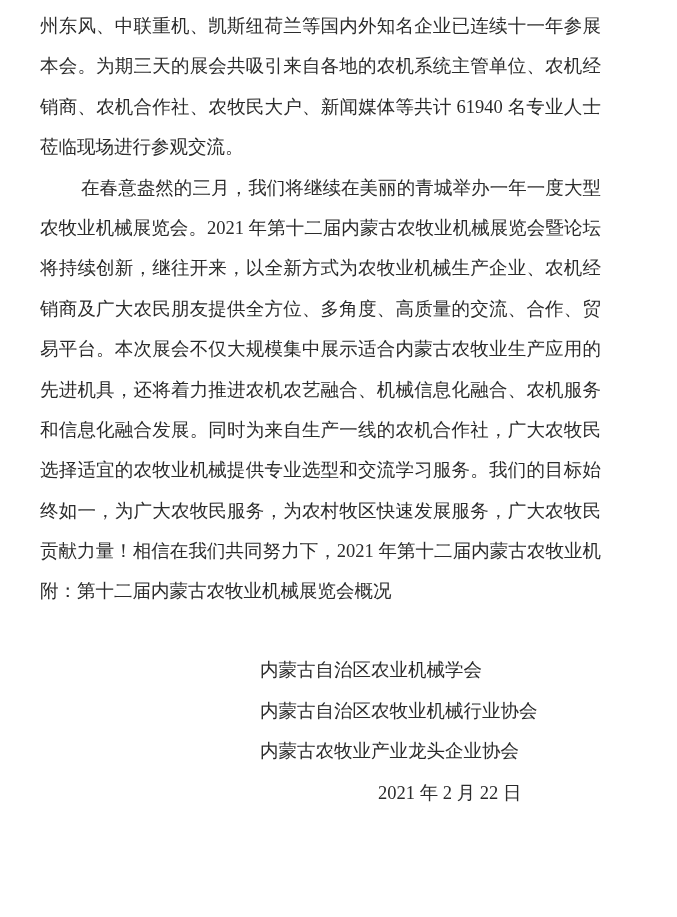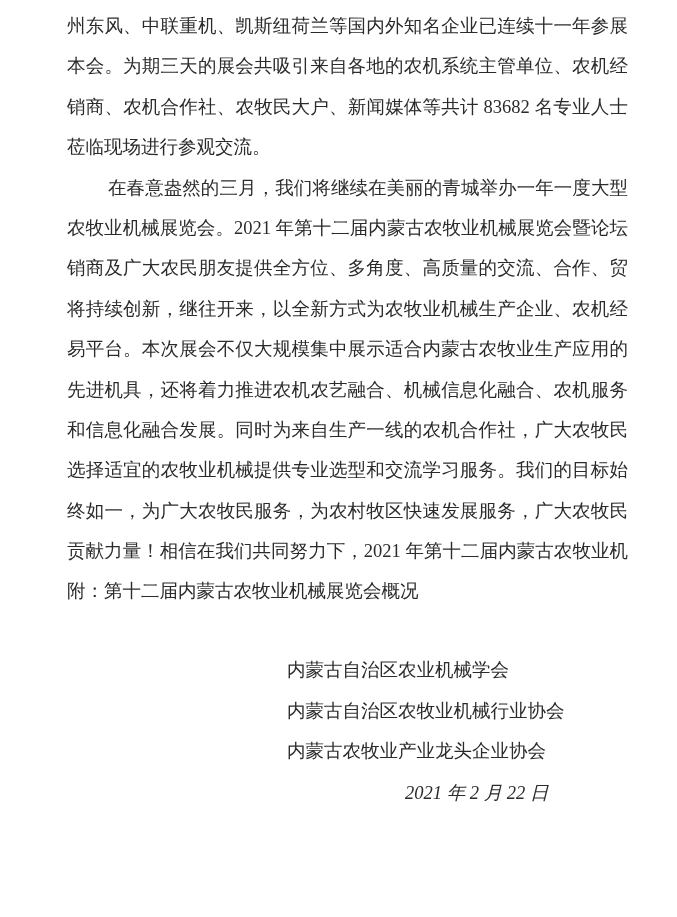--- a/index.html
+++ b/index.html
@@ -11,21 +11,21 @@
     position: relative;
     width: 677px;
     height: 917px;
     background: #ffffff;
     font-family: "Liberation Serif", "DejaVu Serif", serif;
     color: #2b2b2b;
     overflow: hidden;
   }
   .text-block {
     position: absolute;
-    left: 67px;
+    left: 40px;
     top: 6px;
     width: 561px;
   }
   .line {
     height: 40.4px;
     line-height: 40.4px;
     font-size: 18.5px;
     overflow: hidden;
     white-space: normal;
   }
@@ -50,37 +50,36 @@
   .sig {
     padding-left: 220px;
     text-align: left;
     text-align-last: left;
     font-family: Liberation Mono, monospace;
   }
   .date-line {
     padding-left: 338px;
     text-align: left;
     text-align-last: left;
-    font-style: italic;
   }
 </style>
 </head>
 <body>
 
 <div class="page">
   <div class="text-block">
 
     <div class="line fill">州东风、中联重机、凯斯纽荷兰等国内外知名企业已连续十一年参展</div>
     <div class="line fill">本会。为期三天的展会共吸引来自各地的农机系统主管单位、农机经</div>
-    <div class="line fill">销商、农机合作社、农牧民大户、新闻媒体等共计 83682 名专业人士</div>
+    <div class="line fill">销商、农机合作社、农牧民大户、新闻媒体等共计 61940 名专业人士</div>
     <div class="line end">莅临现场进行参观交流。</div>
     <div class="line fill indent">在春意盎然的三月，我们将继续在美丽的青城举办一年一度大型</div>
     <div class="line fill">农牧业机械展览会。2021 年第十二届内蒙古农牧业机械展览会暨论坛</div>
+    <div class="line fill">将持续创新，继往开来，以全新方式为农牧业机械生产企业、农机经</div>
     <div class="line fill">销商及广大农民朋友提供全方位、多角度、高质量的交流、合作、贸</div>
-    <div class="line fill">将持续创新，继往开来，以全新方式为农牧业机械生产企业、农机经</div>
     <div class="line fill">易平台。本次展会不仅大规模集中展示适合内蒙古农牧业生产应用的</div>
     <div class="line fill">先进机具，还将着力推进农机农艺融合、机械信息化融合、农机服务</div>
     <div class="line fill">和信息化融合发展。同时为来自生产一线的农机合作社，广大农牧民</div>
     <div class="line fill">选择适宜的农牧业机械提供专业选型和交流学习服务。我们的目标始</div>
     <div class="line fill">终如一，为广大农牧民服务，为农村牧区快速发展服务，广大农牧民</div>
     <div class="line fill">贡献力量！相信在我们共同努力下，2021 年第十二届内蒙古农牧业机</div>
     <div class="line end">附：第十二届内蒙古农牧业机械展览会概况</div>
 
     <div class="spacer"></div>
 

